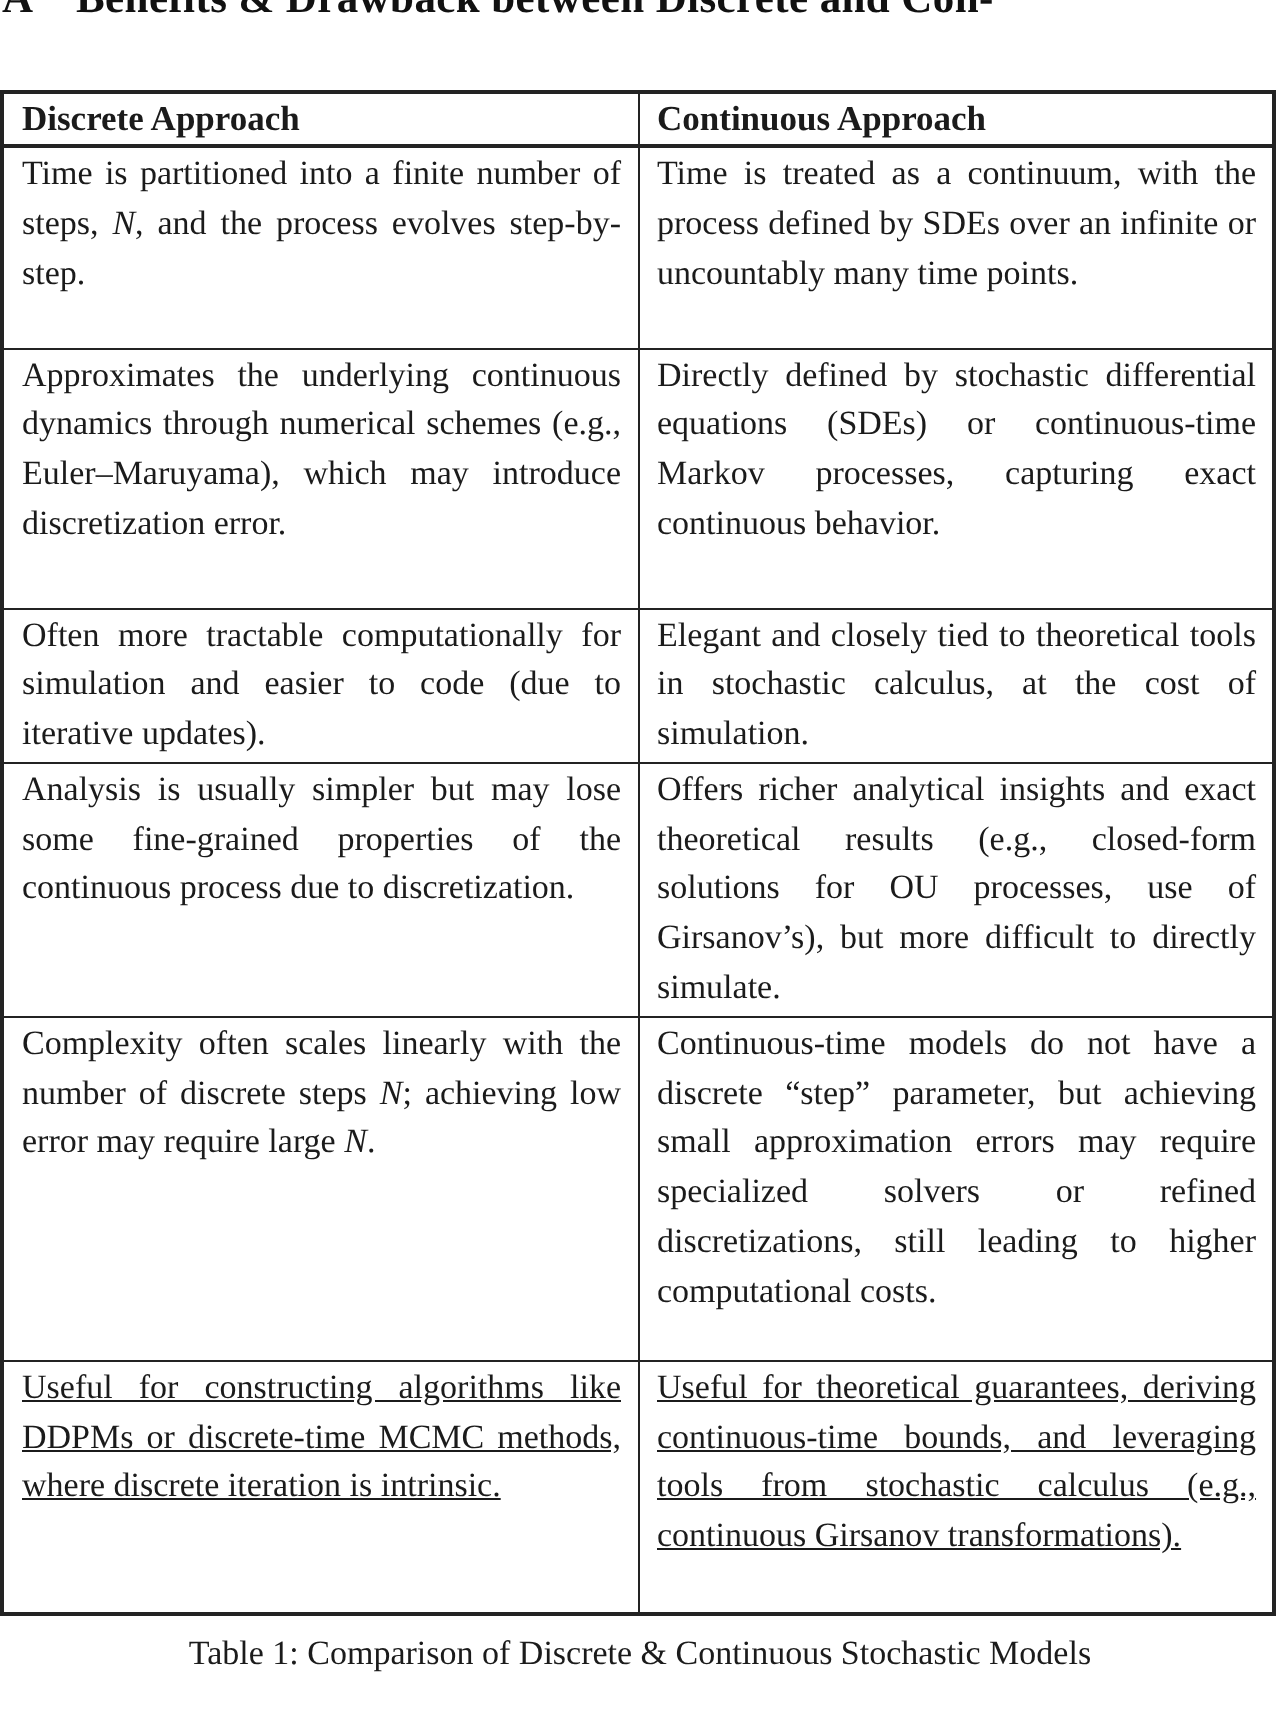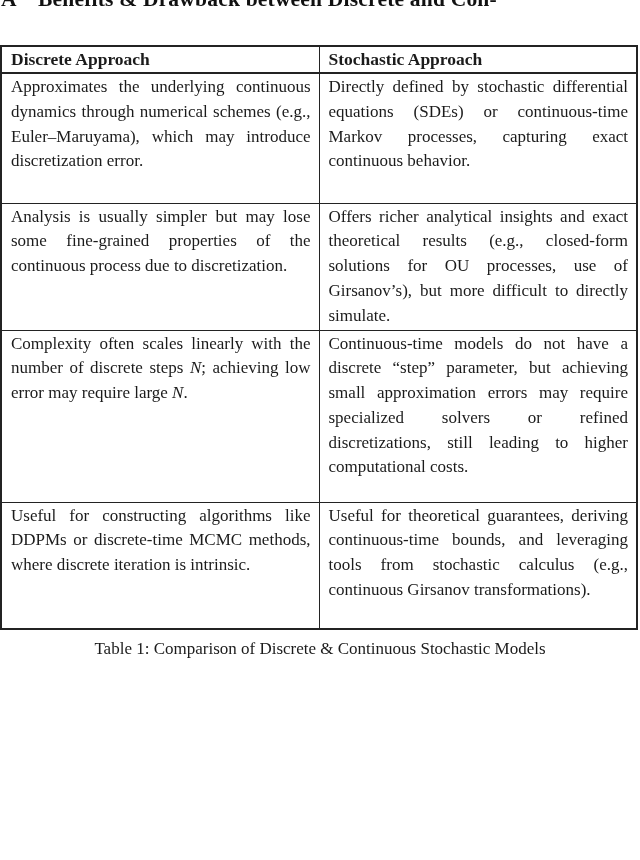--- a/index.html
+++ b/index.html
@@ -63,21 +63,21 @@
   table.cmp td {
     text-align: justify;
   }
   table.cmp td i { font-style: italic; }
   tr.hrow  { height: 24px; }
   tr.row-0 { height: 101px; }
   tr.row-1 { height: 130px; margin-top: 43px; }
   tr.row-2 { height: 73px;  }
   tr.row-3 { height: 127px; }
   tr.row-4 { height: 172px; }
-  tr.row-5 { height: 127px; }
+  tr.row-5 { height: 127px; text-decoration: underline; }
   table.cmp { border: 2px solid #232323; }
 
   
   .table-caption {
     margin-top: 7px;
     width: 640px;
     text-align: center;
     font-size: 17px;
     line-height: 24px;
     color: #1b1b1b;
@@ -93,25 +93,33 @@
 </div>
 
 <table class="cmp">
   <colgroup>
       <col>
       <col>
     </colgroup>
   <tbody>
       <tr class="hrow">
     <th>Discrete Approach</th>
-    <th>Stochastic Approach</th>
+    <th>Continuous Approach</th>
+  </tr>
+  <tr class="row-0">
+    <td>Time is partitioned into a finite number of steps, <i>N</i>, and the process evolves step-by-step.</td>
+    <td>Time is treated as a continuum, with the process defined by SDEs over an infinite or uncountably many time points.</td>
   </tr>
   <tr class="row-1">
     <td>Approximates the underlying continuous dynamics through numerical schemes (e.g., Euler–Maruyama), which may introduce discretization error.</td>
     <td>Directly defined by stochastic differential equations (SDEs) or continuous-time Markov processes, capturing exact continuous behavior.</td>
+  </tr>
+  <tr class="row-2">
+    <td>Often more tractable computationally for simulation and easier to code (due to iterative updates).</td>
+    <td>Elegant and closely tied to theoretical tools in stochastic calculus, at the cost of simulation.</td>
   </tr>
   <tr class="row-3">
     <td>Analysis is usually simpler but may lose some fine-grained properties of the continuous process due to discretization.</td>
     <td>Offers richer analytical insights and exact theoretical results (e.g., closed-form solutions for OU processes, use of Girsanov’s), but more difficult to directly simulate.</td>
   </tr>
   <tr class="row-4">
     <td>Complexity often scales linearly with the number of discrete steps <i>N</i>; achieving low error may require large <i>N</i>.</td>
     <td>Continuous-time models do not have a discrete “step” parameter, but achieving small approximation errors may require specialized solvers or refined discretizations, still leading to higher computational costs.</td>
   </tr>
   <tr class="row-5">

